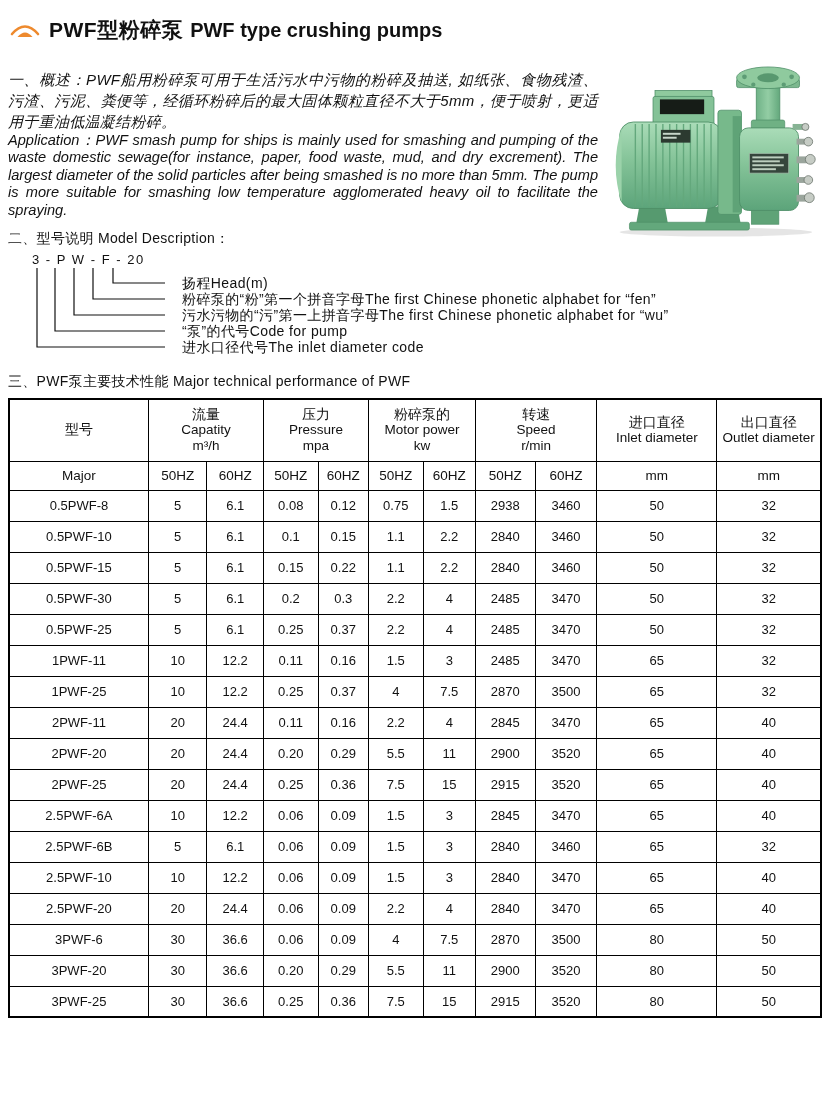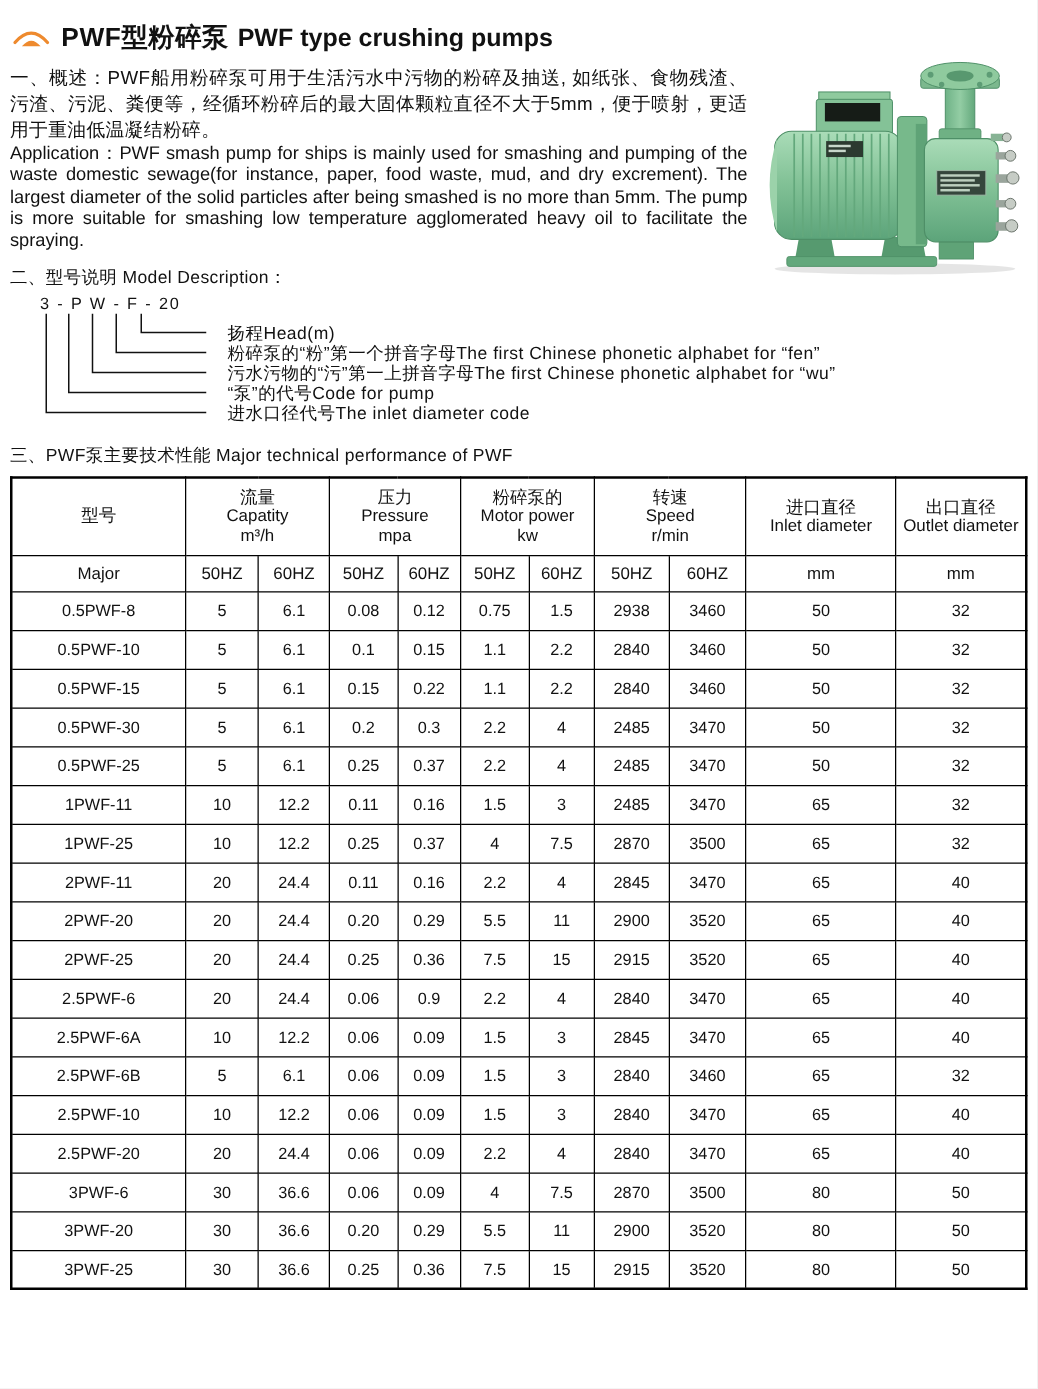--- a/index.html
+++ b/index.html
@@ -9,21 +9,21 @@
     position:relative; overflow:hidden; color:#111;
     font-family:"Liberation Sans","DejaVu Sans",sans-serif;
     padding:16px 8px 0 8px;
   }
   
   .hdr { display:flex; align-items:center; gap:9px; padding-left:2px; }
   .hdr .logo { width:30px; height:22px; flex:0 0 auto; }
   .title-zh { font-size:21px; font-weight:bold; letter-spacing:0.5px; }
   .title-en { font-size:20px; font-weight:bold; margin-left:7px; }
   
-  .overview { margin-top:8px; }
+  .overview { margin-top:25px;font-style:italic; }
   .pump-fig { float:right; width:218px; height:172px; margin:-4px 0 2px 6px; }
   .p-zh { font-size:15px; line-height:21px; text-align:justify; letter-spacing:0.3px; }
   .p-en { font-size:14.6px; line-height:17.4px; text-align:justify; }
   
   .h2 { font-size:14px; font-weight:normal; letter-spacing:0.3px; }
   .model-h { margin-top:11px; }
   .diagram { clear:both; position:relative; height:104px; margin:5px 0 0 24px; }
   .diagram .code { position:absolute; left:0; top:-1px; font-size:13px; letter-spacing:1.5px; white-space:nowrap; }
   .diagram svg.dlines { position:absolute; left:0; top:0; }
   .dlabel { position:absolute; left:150px; white-space:nowrap; font-size:14px; line-height:15px; letter-spacing:0.4px; }
@@ -341,33 +341,20 @@
           <td>0.25</td>
           <td>0.36</td>
           <td>7.5</td>
           <td>15</td>
           <td>2915</td>
           <td>3520</td>
           <td>65</td>
           <td>40</td>
         </tr>
         <tr>
-          <td>2.5PWF-6</td>
-          <td>20</td>
-          <td>24.4</td>
-          <td>0.06</td>
-          <td>0.9</td>
-          <td>2.2</td>
-          <td>4</td>
-          <td>2840</td>
-          <td>3470</td>
-          <td>65</td>
-          <td>40</td>
-        </tr>
-        <tr>
           <td>2.5PWF-6A</td>
           <td>10</td>
           <td>12.2</td>
           <td>0.06</td>
           <td>0.09</td>
           <td>1.5</td>
           <td>3</td>
           <td>2845</td>
           <td>3470</td>
           <td>65</td>

